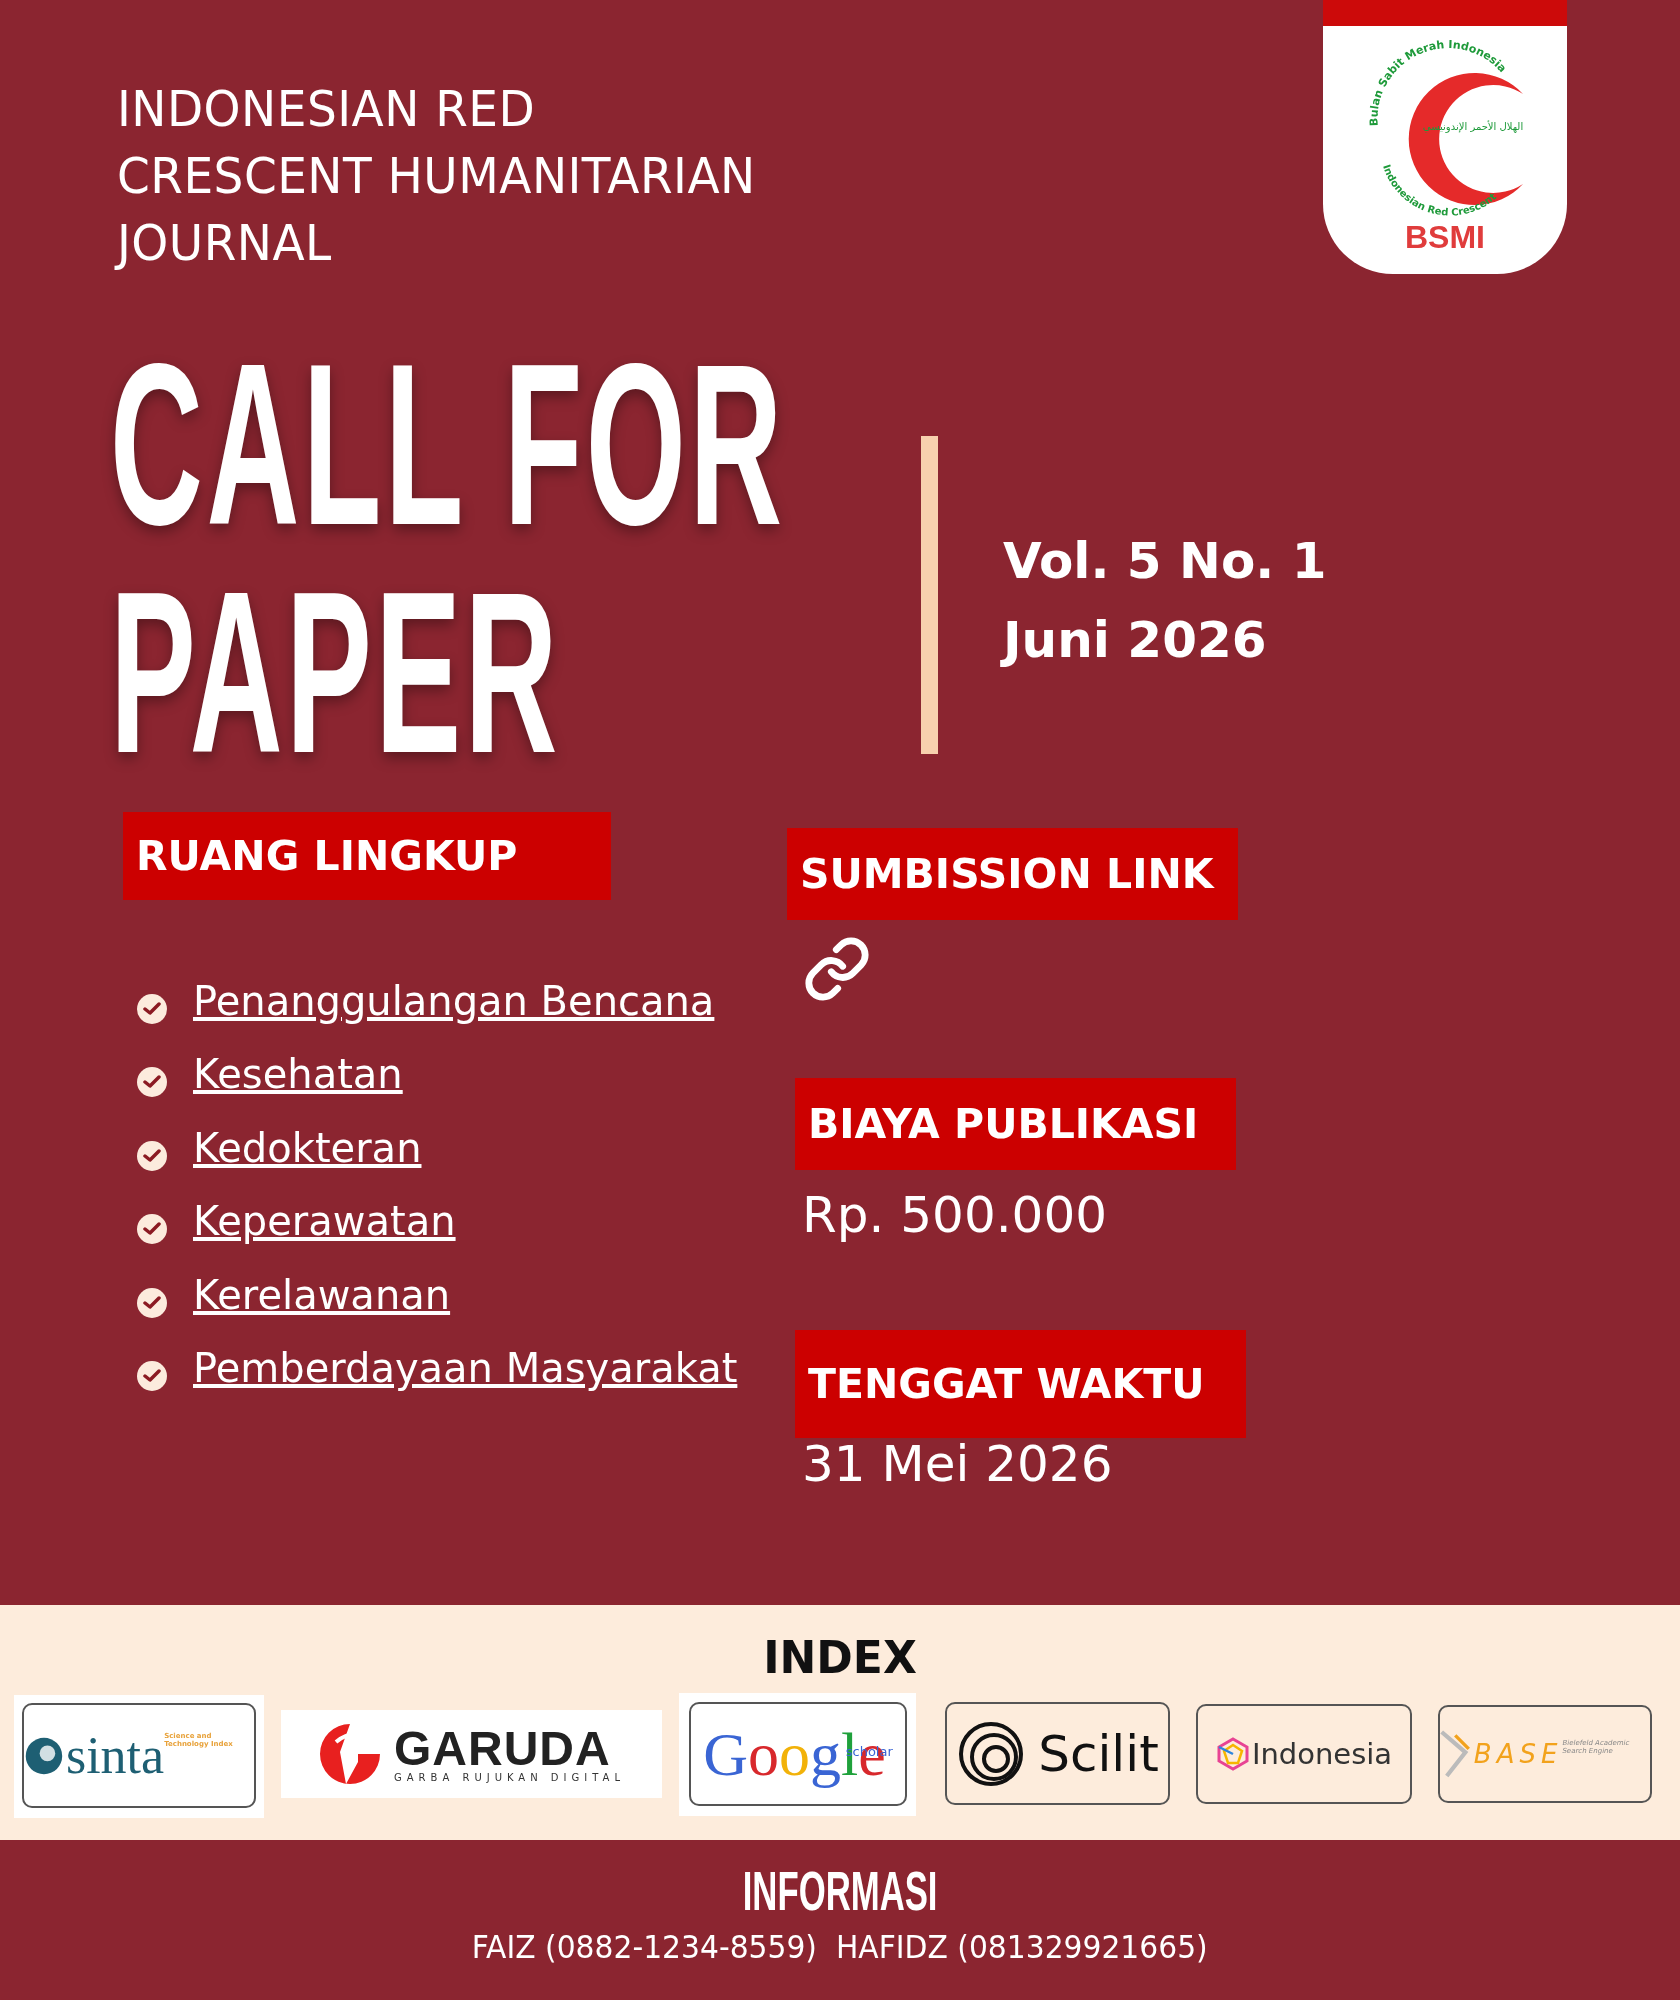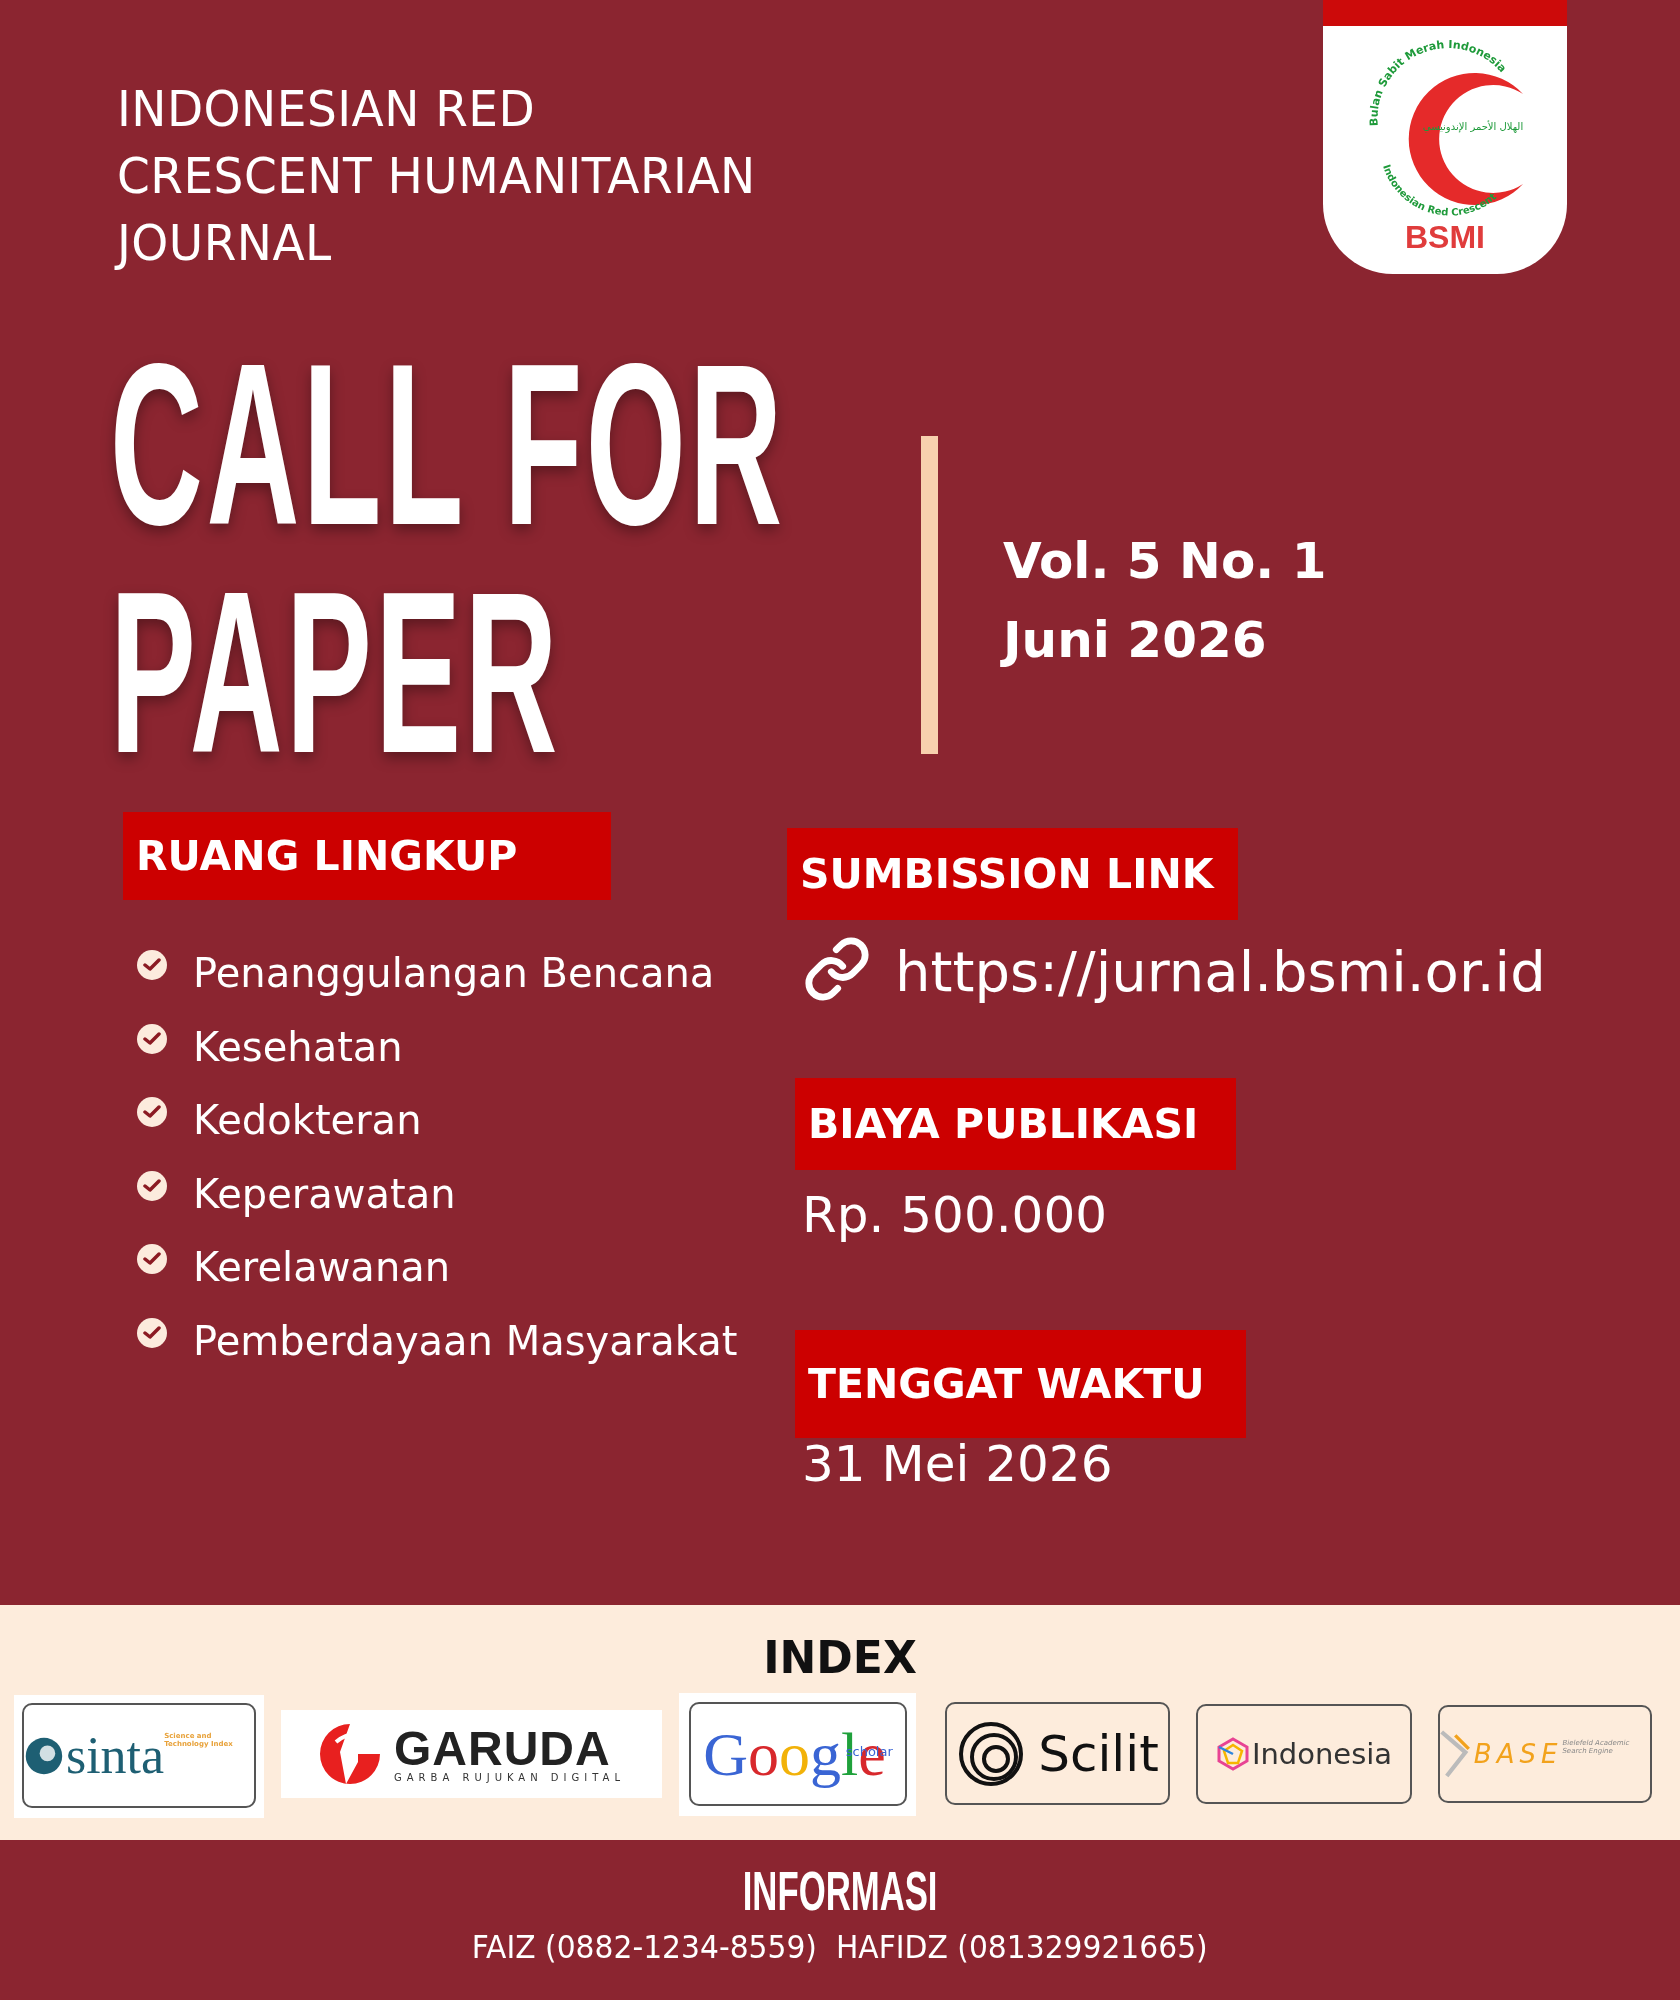--- a/index.html
+++ b/index.html
@@ -15,21 +15,21 @@
   .cfp { position:absolute; left:110px; top:330px; font-family:"Liberation Sans", sans-serif; font-weight:700; font-size:230px; line-height:230px; color:#fff; transform:scaleX(0.56); transform-origin:left top; letter-spacing:6px; text-shadow:0 6px 18px rgba(0,0,0,0.35); white-space:nowrap; }
   .cfp div { height:228px; }
 
   .divider { position:absolute; left:921px; top:436px; width:17px; height:318px; background:#F8D0AE; }
   .vol { position:absolute; left:1003px; top:522px; font-size:50px; font-weight:700; line-height:79px; color:#fff; }
 
   .tag { position:absolute; background:#CC0000; color:#fff; font-family:"DejaVu Sans", sans-serif; font-weight:700; font-size:41px; display:flex; align-items:center; padding-left:13px; }
   .tag span { display:inline-block; }
 
   .scope { position:absolute; left:137px; top:950px; }
-  .scope .item { display:flex; align-items:flex-start; height:73.5px; }
+  .scope .item { display:flex; align-items:flex-end; height:73.5px;text-decoration:underline; }
   .check { width:30px; height:30px; border-radius:50%; background:#FCEBDD; display:flex; align-items:center; justify-content:center; margin-right:26px; }
   .scope .label { font-size:40px; color:#fff; }
 
   .link-row { position:absolute; left:803px; top:935px; display:flex; align-items:center; }
   .link-row .url { font-size:56px; color:#fff; margin-left:24px; }
 
   .value { position:absolute; font-size:50px; color:#fff; }
 
   .index-band { position:absolute; left:0; top:1605px; width:1680px; height:235px; background:#FDECDC; }
   .index-title { position:absolute; left:0; width:100%; top:1632px; text-align:center; font-weight:700; font-size:44px; color:#111; }
@@ -138,21 +138,20 @@
 <div class="tag" style="left:787px; top:828px; width:451px; height:92px;">
   <span>SUMBISSION LINK</span>
 </div>
 <div class="link-row">
   <span>
     <svg width="68" height="68" viewBox="0 0 24 24" fill="none" stroke="#fff" stroke-width="2.4" stroke-linecap="round" stroke-linejoin="round">
       <path d="M10 13a5 5 0 0 0 7.54.54l3-3a5 5 0 0 0-7.07-7.07l-1.72 1.71"></path>
       <path d="M14 11a5 5 0 0 0-7.54-.54l-3 3a5 5 0 0 0 7.07 7.07l1.71-1.71"></path>
     </svg>
   </span>
-  <span class="url">https://jurnal.bsmi.or.id</span>
 </div>
 
 <div class="tag" style="left:795px; top:1078px; width:441px; height:92px;">
   <span>BIAYA PUBLIKASI</span>
 </div>
 <div class="value" style="left:802px; top:1186px;">Rp. 500.000</div>
 
 <div class="tag" style="left:795px; top:1330px; width:451px; height:108px;">
   <span>TENGGAT WAKTU</span>
 </div>

